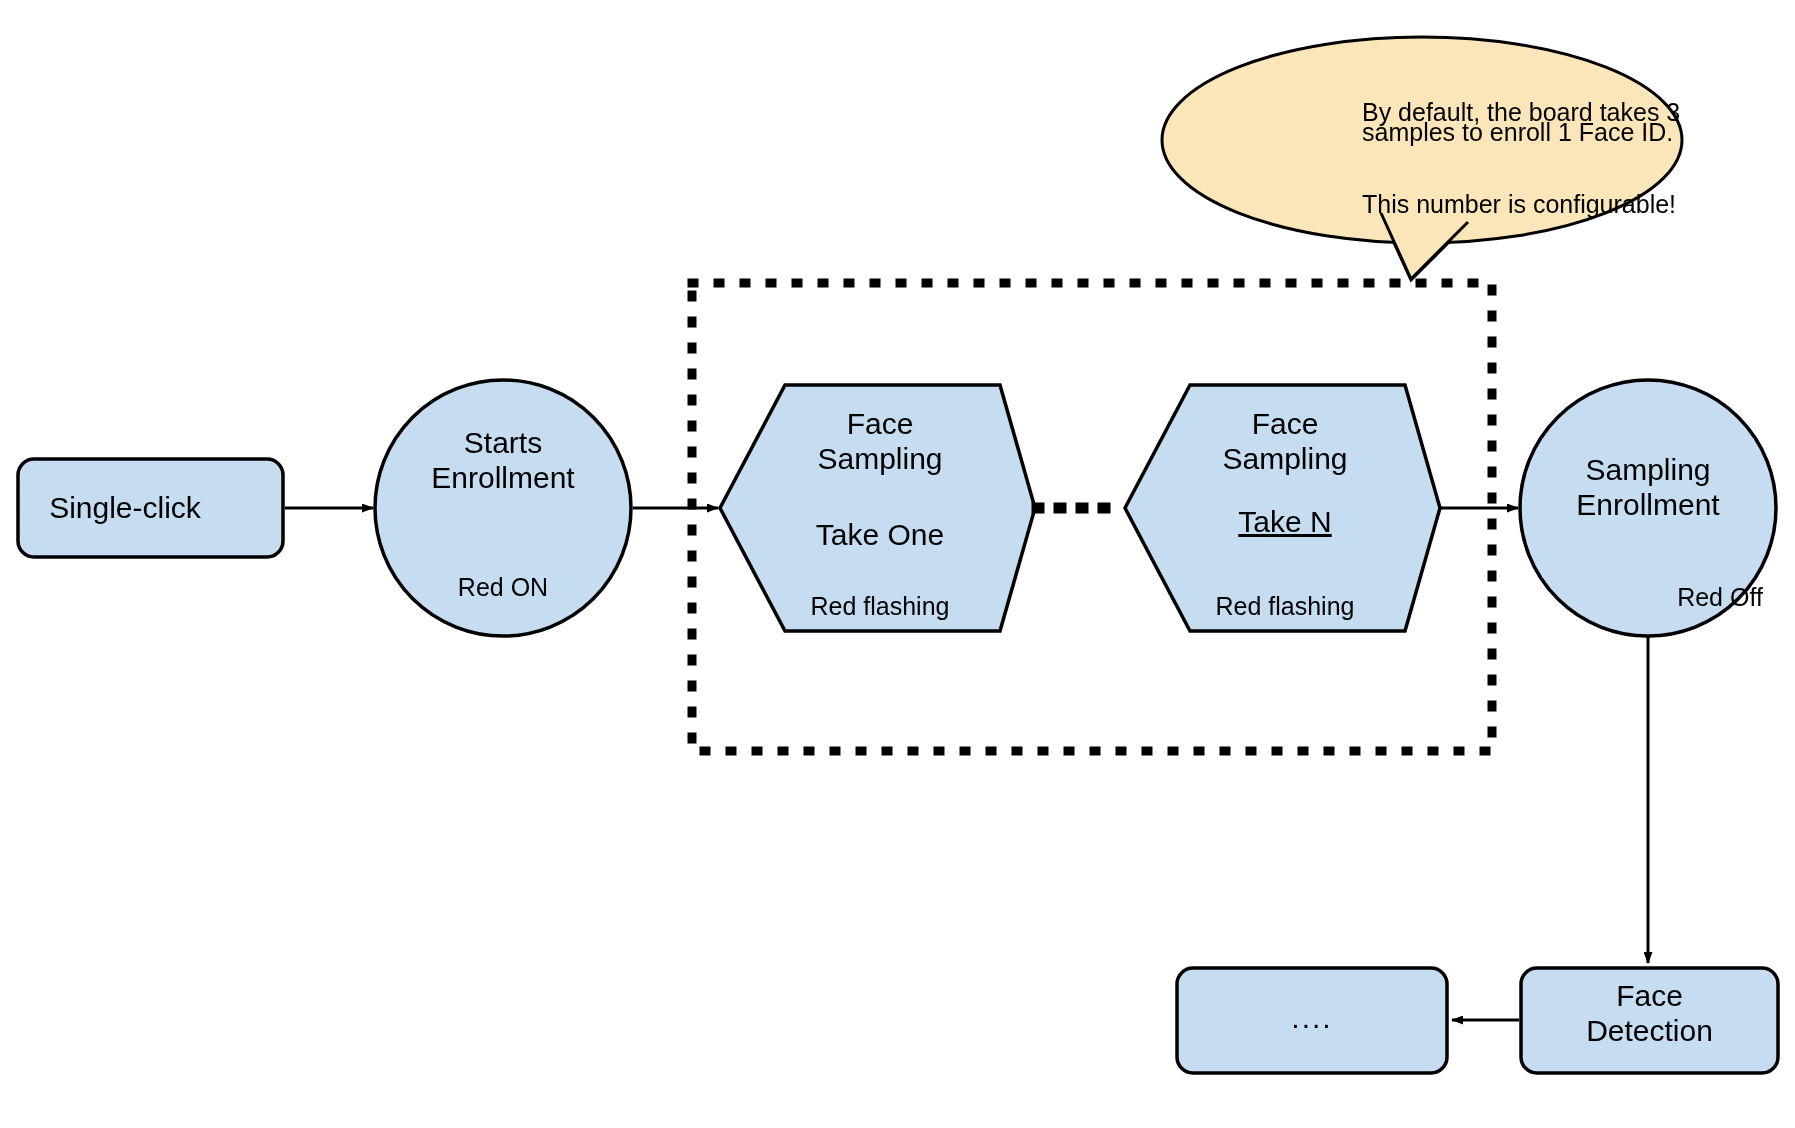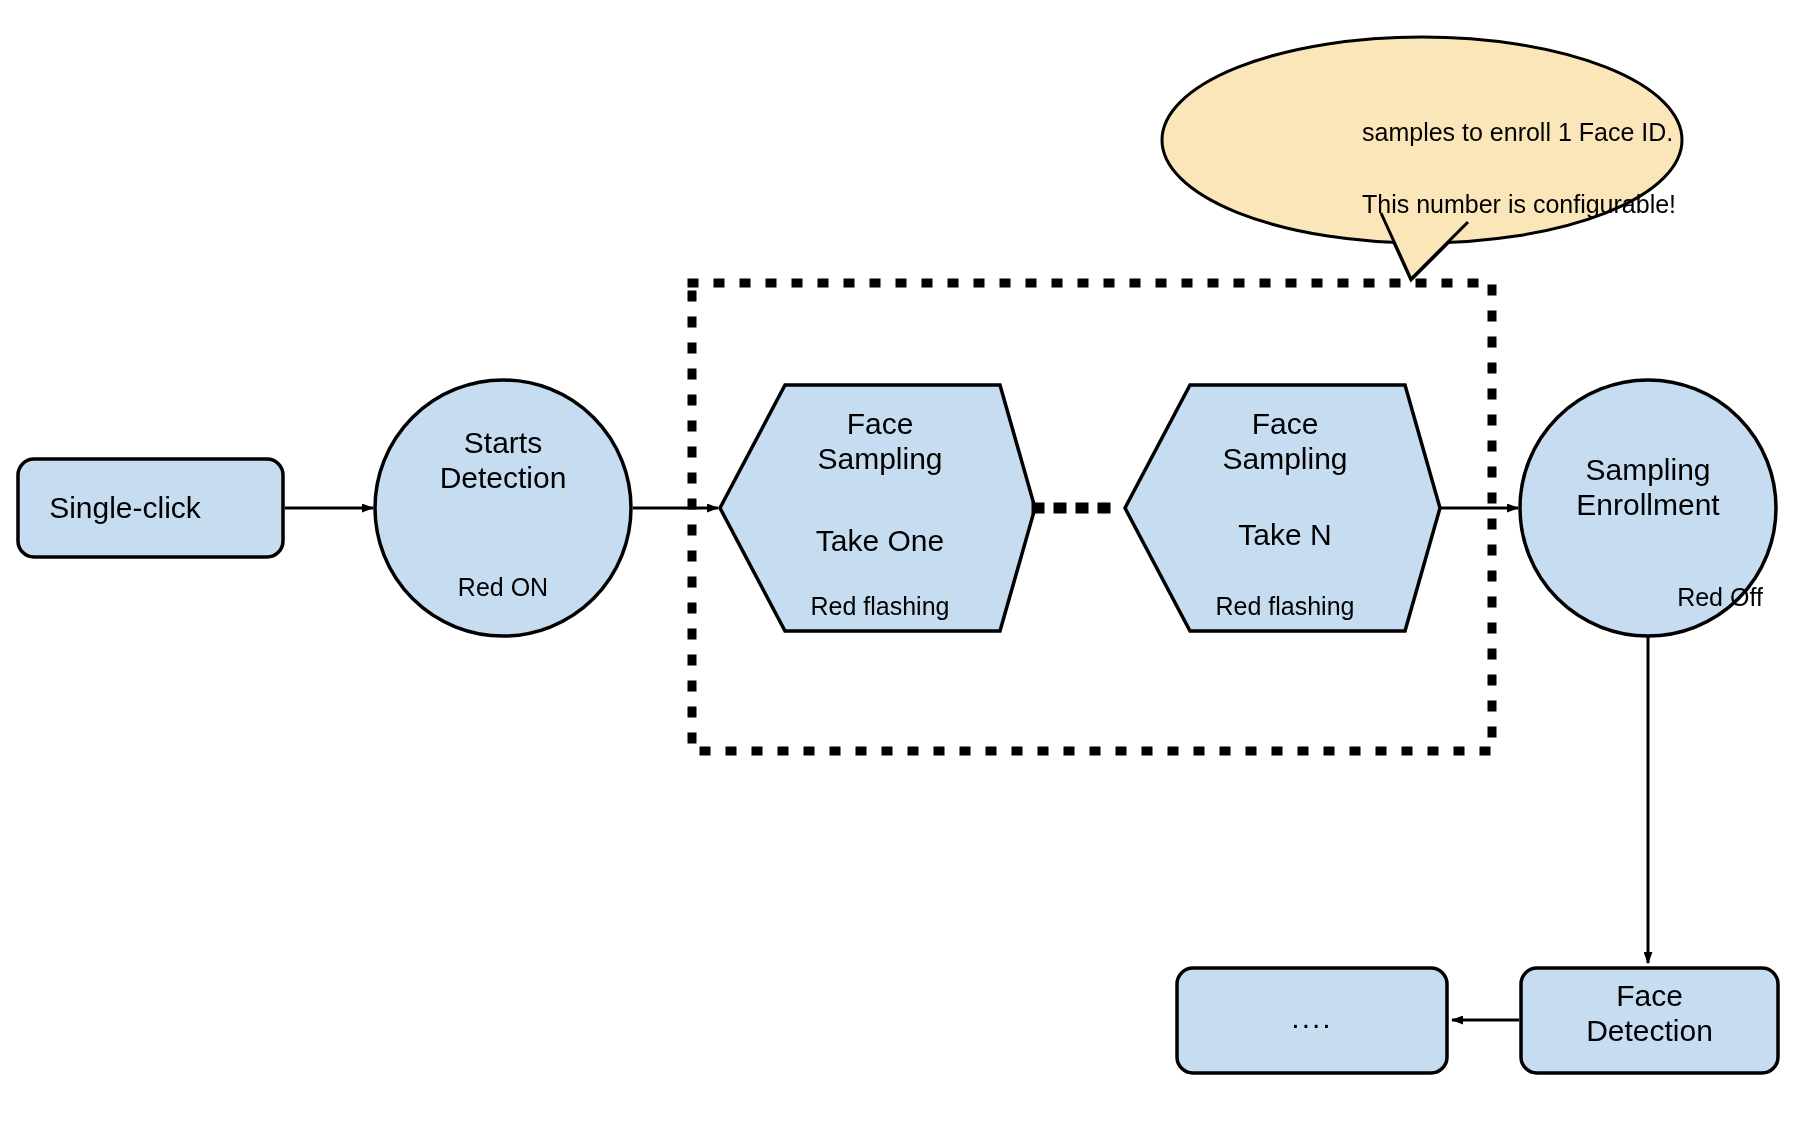--- a/index.html
+++ b/index.html
@@ -92,46 +92,47 @@
 
     <path d="M1380,212 L1411,280 L1470,221 Z" fill="#fbe6b9" stroke="#000000" stroke-width="3"></path>
     <ellipse cx="1422" cy="140" rx="260" ry="103" fill="#fbe6b9" stroke="#000000" stroke-width="3"></ellipse>
     <path d="M1381,213 L1411,279 L1468,222" fill="#fbe6b9" stroke="#000000" stroke-width="3" stroke-linejoin="miter"></path>
     <path d="M1384,210 L1465,219 L1422,232 Z" fill="#fbe6b9" stroke="none"></path>
   </svg>
 
   <div class="node-label t-main" style="left:18px; top:490px; width:214px;">Single-click</div>
 
   <div class="node-label t-main" style="left:375px; top:425px; width:256px;">Starts
-Detection</div>
+Enrollment</div>
 
   <div class="node-label t-sub" style="left:375px; top:573px; width:256px;">Red ON</div>
 
   <div class="node-label t-main" style="left:755px; top:406px; width:250px;">Face
 Sampling</div>
 
-  <div class="node-label t-main" style="left:755px; top:517px; width:250px;margin-top:6px;">Take One</div>
+  <div class="node-label t-main" style="left:755px; top:517px; width:250px;">Take One</div>
 
   <div class="node-label t-sub" style="left:755px; top:592px; width:250px;">Red flashing</div>
 
   <div class="node-label t-main" style="left:1160px; top:406px; width:250px;">Face
 Sampling</div>
 
-  <div class="node-label t-main" style="left:1160px; top:517px; width:250px;">Take N</div>
+  <div class="node-label t-main" style="left:1160px; top:504px; width:250px;text-decoration:underline;">Take N</div>
 
   <div class="node-label t-sub" style="left:1160px; top:592px; width:250px;">Red flashing</div>
 
   <div class="node-label t-main" style="left:1520px; top:452px; width:256px;">Sampling
 Enrollment</div>
 
   <div class="node-label t-sub" style="left:1592px; top:583px; width:256px;">Red Off</div>
 
   <div class="node-label t-main" style="left:1521px; top:978px; width:257px;">Face
 Detection</div>
 
   <div class="node-label t-dots" style="left:1177px; top:1000px; width:270px;">....</div>
 
+  <div class="node-label t-bubble" style="left:1362px; top:96px; width:360px;">By default, the board takes 3</div>
 
   <div class="node-label t-bubble" style="left:1362px; top:116px; width:360px;">samples to enroll 1 Face ID.</div>
 
   <div class="node-label t-bubble" style="left:1362px; top:188px; width:360px;">This number is configurable!</div>
 
 </div>
 
 </body></html>

